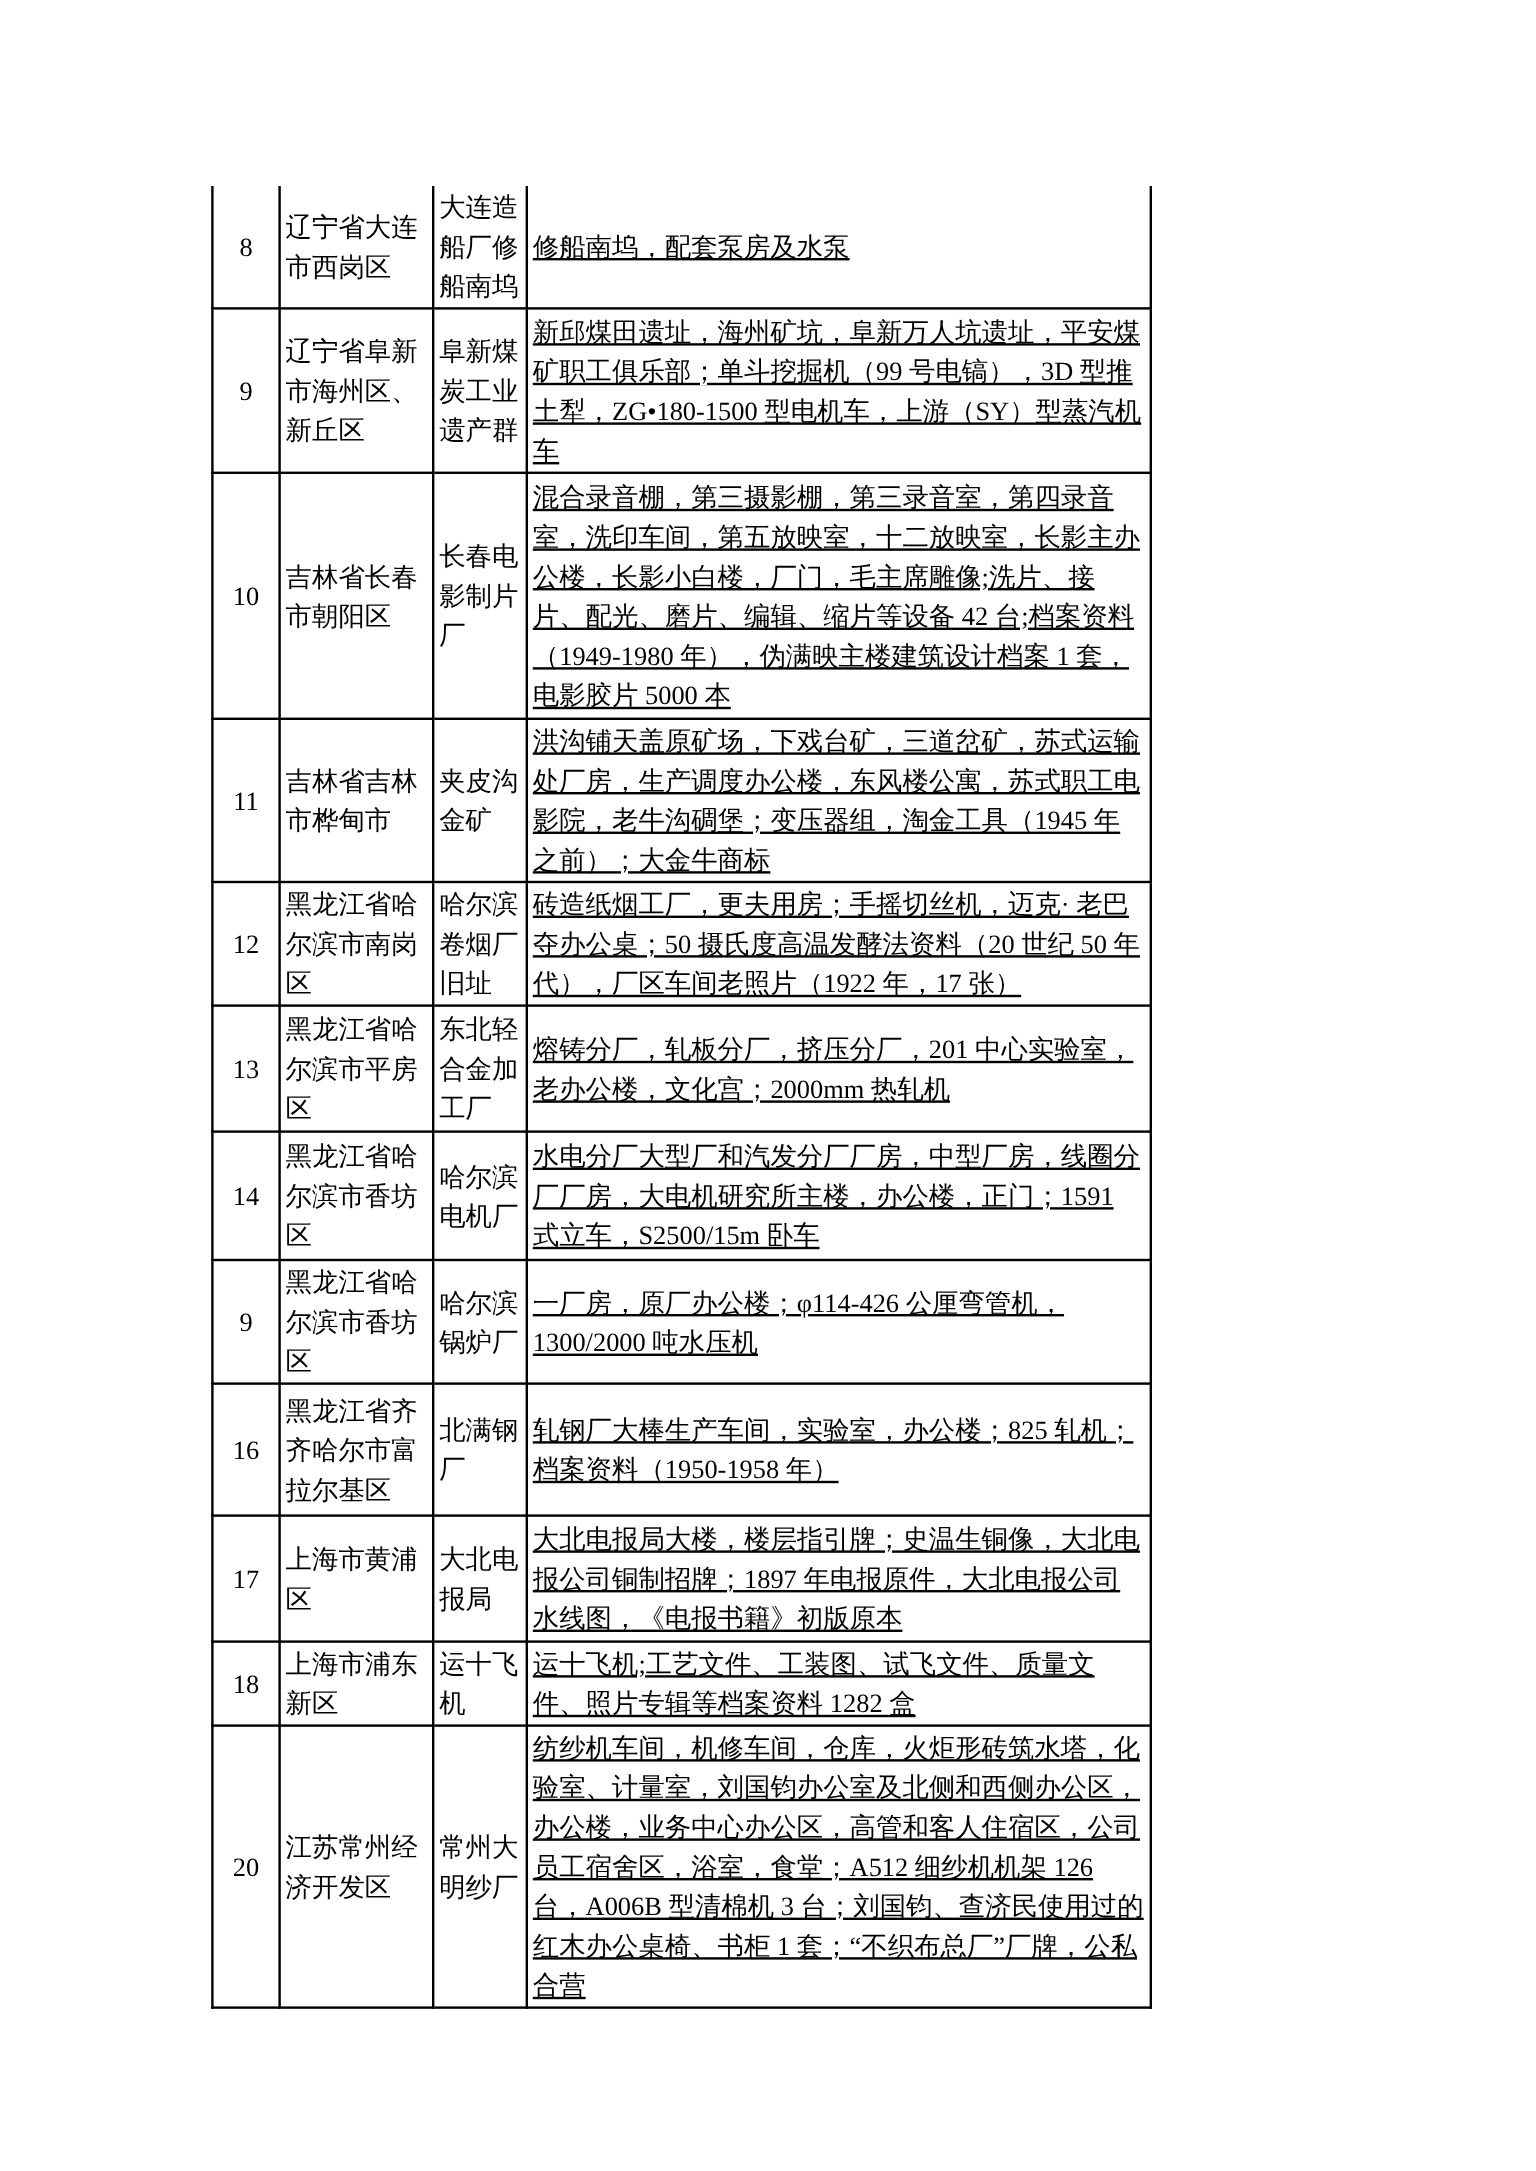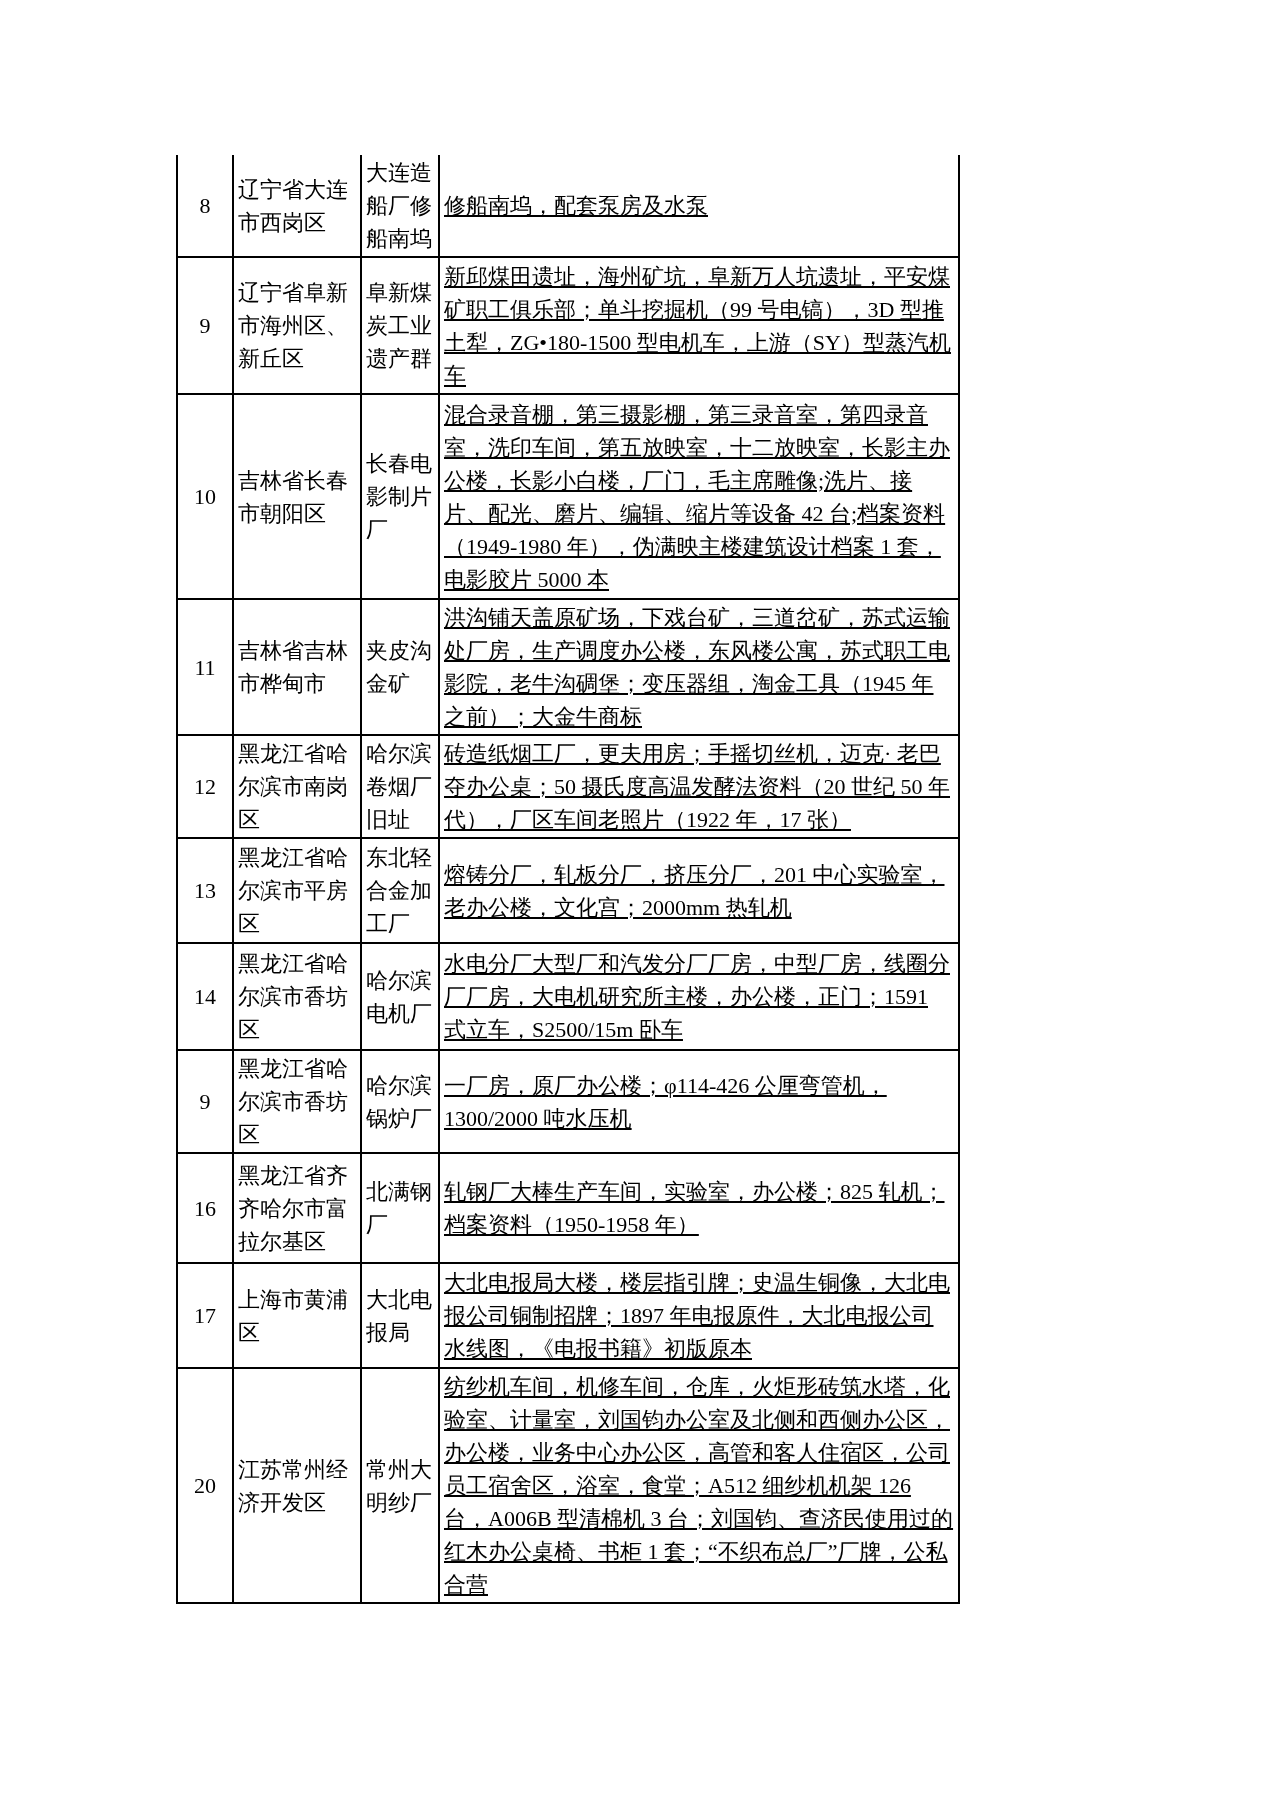--- a/index.html
+++ b/index.html
@@ -125,20 +125,26 @@
             <td class="col-name">北满钢厂</td>
             <td class="col-items">轧钢厂大棒生产车间，实验室，办公楼；825 轧机；档案资料（1950-1958 年）</td>
           </tr>
           <tr>
             <td class="col-num">17</td>
             <td class="col-loc">上海市黄浦区</td>
             <td class="col-name">大北电报局</td>
             <td class="col-items">大北电报局大楼，楼层指引牌；史温生铜像，大北电报公司铜制招牌；1897 年电报原件，大北电报公司水线图，《电报书籍》初版原本</td>
           </tr>
           <tr>
+            <td class="col-num">18</td>
+            <td class="col-loc">上海市浦东新区</td>
+            <td class="col-name">运十飞机</td>
+            <td class="col-items">运十飞机;工艺文件、工装图、试飞文件、质量文件、照片专辑等档案资料 1282 盒</td>
+          </tr>
+          <tr>
             <td class="col-num">20</td>
             <td class="col-loc">江苏常州经济开发区</td>
             <td class="col-name">常州大明纱厂</td>
             <td class="col-items">纺纱机车间，机修车间，仓库，火炬形砖筑水塔，化验室、计量室，刘国钧办公室及北侧和西侧办公区，办公楼，业务中心办公区，高管和客人住宿区，公司员工宿舍区，浴室，食堂；A512 细纱机机架 126 台，A006B 型清棉机 3 台；刘国钧、查济民使用过的红木办公桌椅、书柜 1 套；“不织布总厂”厂牌，公私合营</td>
           </tr>
         </tbody>
     </table>
   </div>
 </div>
 

